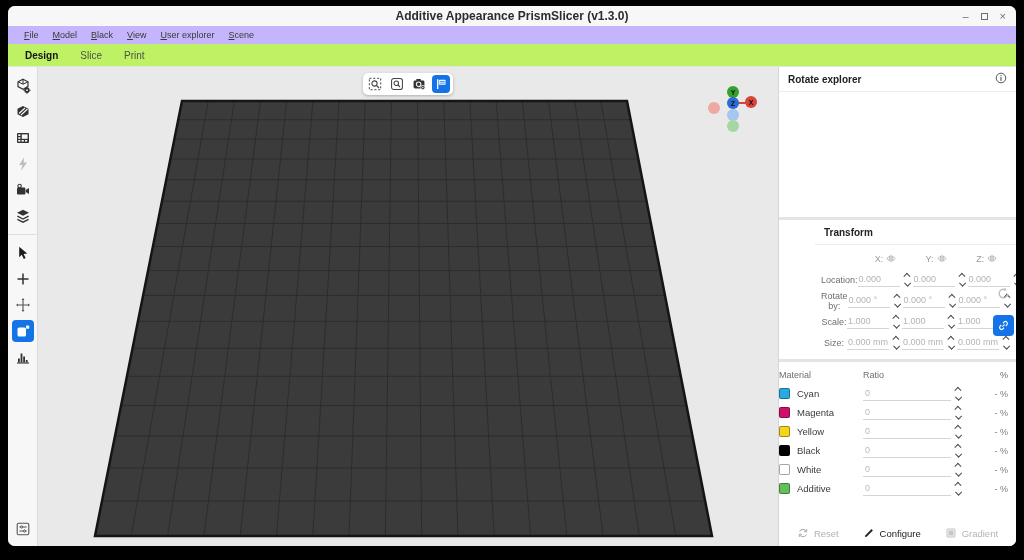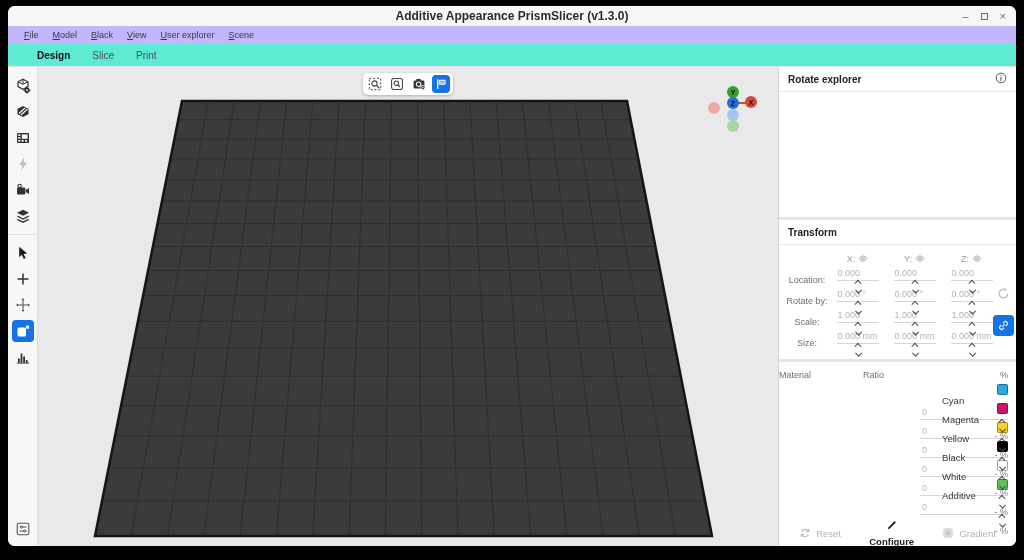--- a/index.html
+++ b/index.html
@@ -11,21 +11,21 @@
   .titlebar{height:20px;background:#f7f7f7;position:relative;flex:0 0 auto;}
   .title{position:absolute;left:0;right:0;top:3px;text-align:center;font-size:12px;font-weight:bold;color:#2c2c2c;}
   .winctrl{position:absolute;right:10px;top:0;height:20px;display:flex;align-items:center;gap:12px;color:#6e6e6e;font-size:11px;}
   .winctrl .btn{cursor:default;line-height:1;}
   .maxbox{width:7px;height:7px;border:1.2px solid #6e6e6e;display:inline-block;}
   
   .menubar{height:18px;background:#c4b5fd;display:flex;align-items:center;padding-left:10px;gap:2px;flex:0 0 auto;}
   .menu-item{display:inline-block;font-size:9px;color:#3a3a3a;padding:2px 6px;}
   .menu-item::first-letter{text-decoration:underline;}
   
-  .tabbar{height:23px;background:#5eead4;display:flex;align-items:center;padding-left:20px;gap:4px;border-bottom:1px solid #e3e3e3;flex:0 0 auto;}
+  .tabbar{height:23px;background:#bef264;display:flex;align-items:center;padding-left:8px;gap:4px;border-bottom:1px solid #e3e3e3;flex:0 0 auto;}
   .tab{font-size:10px;color:#4f4f4f;padding:3px 9px;}
   .tab.active{font-weight:bold;color:#141414;}
   
   .main{flex:1;display:flex;min-height:0;}
   .toolbar{width:30px;background:#f7f7f7;border-right:1px solid #dcdcdc;display:flex;flex-direction:column;align-items:center;padding-top:6px;flex:0 0 auto;}
   .tool{width:22px;height:22px;margin:2px 0;display:flex;align-items:center;justify-content:center;border-radius:4px;}
   .tool svg{width:16px;height:16px;display:block;}
   .tool.active{background:#1473e6;}
   .tb-divider{width:30px;height:1px;background:#e0e0e0;margin:5px 0;}
   .tb-spacer{flex:1;}
@@ -39,52 +39,52 @@
   .gizmo{position:absolute;right:12px;top:10px;width:62px;height:62px;}
   .gz{position:absolute;width:12px;height:12px;border-radius:50%;display:flex;align-items:center;justify-content:center;
       font-size:7px;font-weight:bold;color:#101010;}
   .gz-line{position:absolute;height:2px;background:#d8453a;}
   
   .panel{width:238px;background:#e4e4e4;border-left:1px solid #d6d6d6;display:flex;flex-direction:column;gap:3px;flex:0 0 auto;}
   .section{background:#fff;}
   .sec-head{height:25px;display:flex;align-items:center;justify-content:space-between;padding:0 9px;border-bottom:1px solid #ececec;}
   .sec-title{font-size:10px;font-weight:bold;color:#222;}
   .sec-scene{height:150px;}
-  .sec-transform{height:139px;position:relative;}
+  .sec-transform{height:139px;position:relative;padding-left:36px;}
   .sec-mat{flex:1;display:flex;flex-direction:column;}
   
   .t-body{padding:3px 4px 0 6px;position:relative;}
   .t-row{display:flex;align-items:center;height:21px;}
   .t-label{width:44px;font-size:9px;color:#6e6e6e;text-align:center;}
-  .t-group{display:flex;align-items:center;width:57px;flex-direction:column;}
+  .t-group{display:flex;align-items:center;width:57px;}
   .t-field{width:42px;border-bottom:1px solid #d5d5d5;font-size:9px;color:#b3b3b3;padding:1px 1px 2px 1px;white-space:nowrap;overflow:hidden;}
   .t-axh{display:flex;align-items:center;justify-content:center;width:57px;font-size:9px;color:#9a9a9a;gap:3px;}
   .stepper{display:inline-flex;flex-direction:column;align-items:center;width:11px;margin-left:2px;}
   .ch{width:4.5px;height:4.5px;border:solid #4a4a4a;border-width:0 0 1.3px 1.3px;display:block;}
   .ch.up{transform:rotate(135deg);margin-bottom:1px;}
   .ch.dn{transform:rotate(-45deg);margin-top:1px;}
   .t-rail-reset{position:absolute;right:5px;top:41px;width:15px;height:15px;}
   .link-btn{position:absolute;right:2px;top:70px;width:21px;height:21px;background:#1473e6;border-radius:4px;
     display:flex;align-items:center;justify-content:center;}
   
   .m-body{padding:4px 8px 0 0;flex:1;}
   .m-header{display:flex;align-items:center;height:18px;font-size:9px;color:#6e6e6e;}
-  .m-row{display:flex;align-items:flex-end;height:19px;flex-direction:column;}
+  .m-row{display:flex;align-items:center;height:19px;}
   .m-swatch{width:11px;height:11px;border-radius:2px;border:1px solid rgba(0,0,0,.35);flex:0 0 auto;}
   .m-name{font-size:9.5px;color:#3a3a3a;margin-left:7px;width:66px;}
   .m-ratio{width:88px;border-bottom:1px solid #d5d5d5;font-size:9px;color:#b9b9b9;padding:1px 2px 2px 2px;}
   .m-col-material{width:84px;}
   .m-col-ratio{width:92px;}
   .m-col-pct{flex:1;text-align:right;}
   .m-pct{flex:1;text-align:right;font-size:9px;color:#7a7a7a;}
   .m-footer{height:26px;display:flex;align-items:center;justify-content:space-around;padding:0 6px;margin-top:1px;}
   .f-btn{display:flex;align-items:center;gap:5px;font-size:9.5px;}
   .f-btn svg{width:12px;height:12px;}
   .f-disabled{color:#b3b3b3;}
-  .f-enabled{color:#222;font-weight:bold;flex-direction:column;}
+  .f-enabled{color:#222;font-weight:normal;}
 </style>
 </head>
 <body>
 
 <div class="window">
 
   <div class="titlebar">
     <div class="title">Additive Appearance PrismSlicer (v1.3.0)</div>
     <div class="winctrl">
       <span class="btn">–</span>

